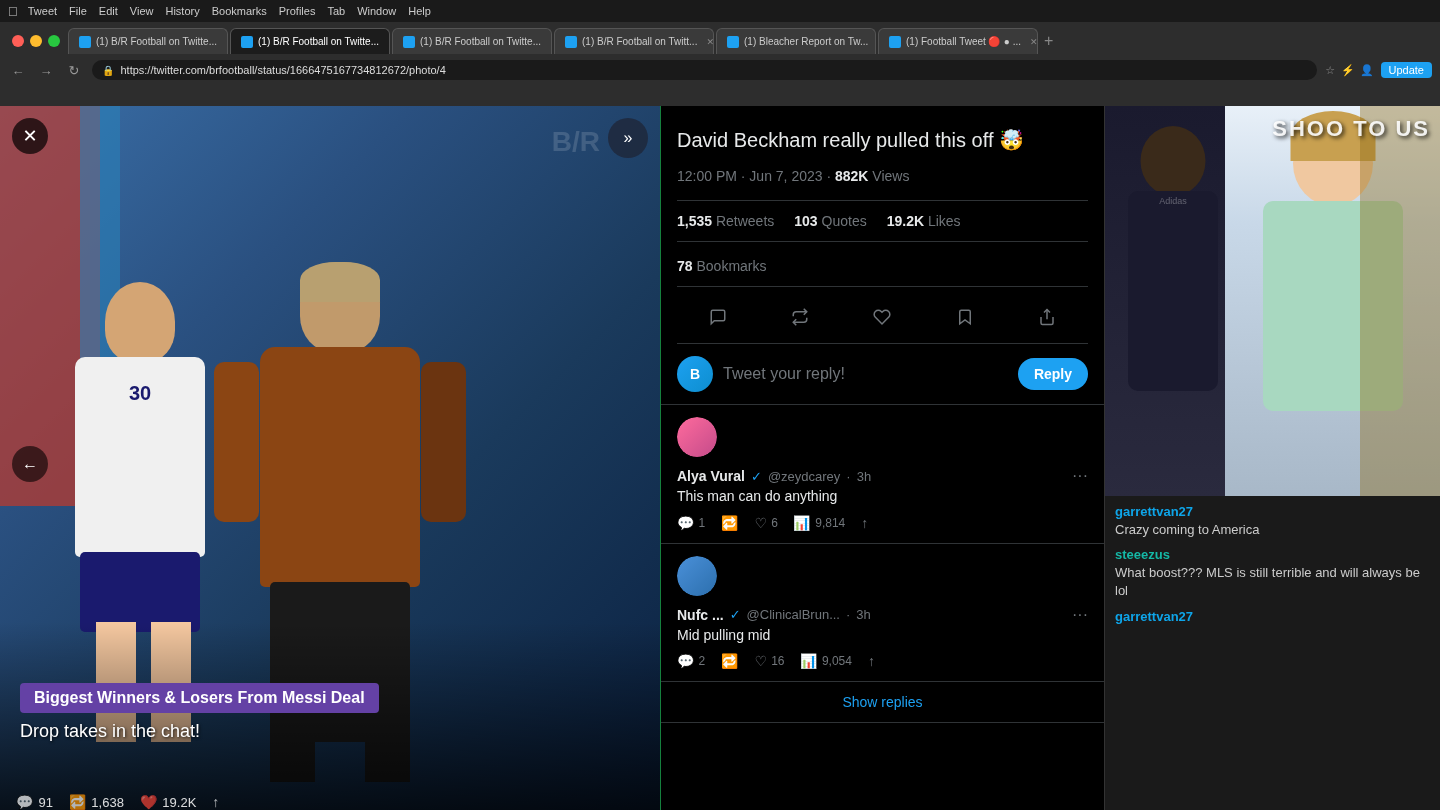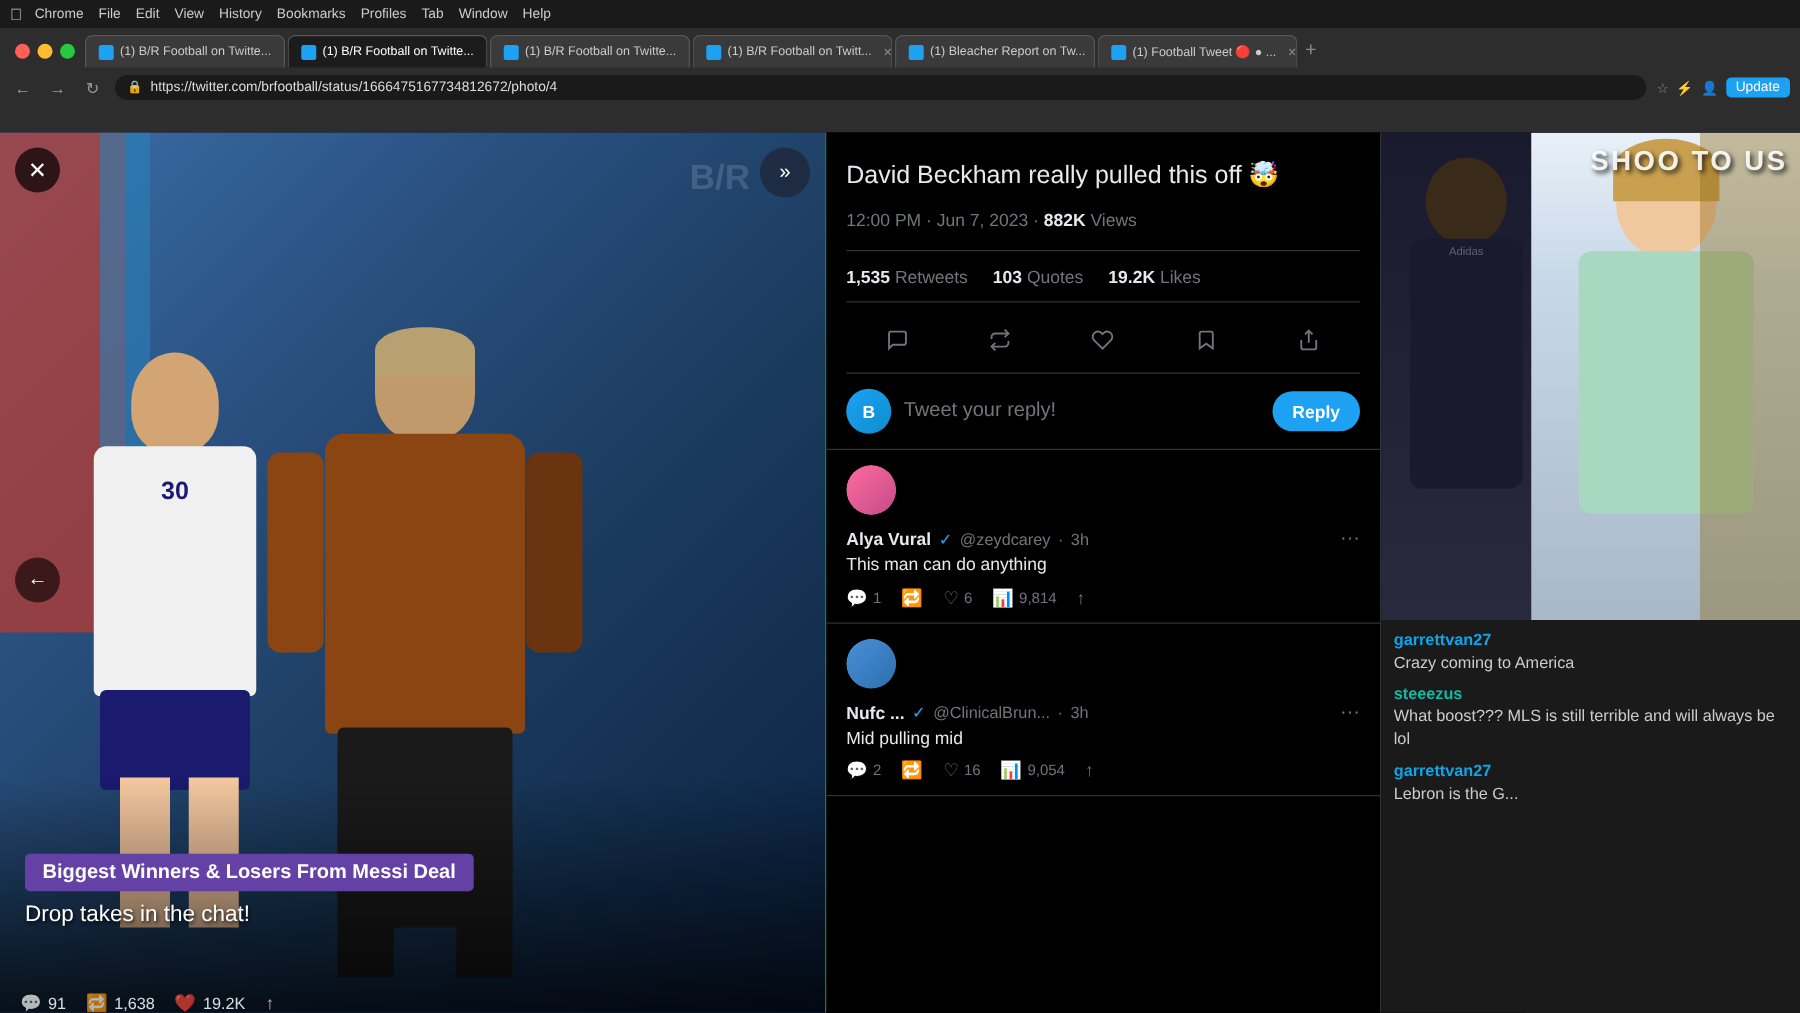--- a/index.html
+++ b/index.html
@@ -475,21 +475,21 @@
       z-index: 5;
     }
   </style>
 </head>
 <body>
 
 <div class="top-bar">
   <div class="top-bar-left">
     <span class="apple-icon"></span>
     <div class="top-bar-apps">
-      <span>Chrome</span>
+      <span>Tweet</span>
       <span>File</span>
       <span>Edit</span>
       <span>View</span>
       <span>History</span>
       <span>Bookmarks</span>
       <span>Profiles</span>
       <span>Tab</span>
       <span>Window</span>
       <span>Help</span>
     </div>
@@ -640,20 +640,23 @@
         <span class="tweet-stat">
           <span class="num">1,535</span> <span>Retweets</span>
         </span>
         <span class="tweet-stat">
           <span class="num">103</span> <span>Quotes</span>
         </span>
         <span class="tweet-stat">
           <span class="num">19.2K</span> <span>Likes</span>
         </span>
       </div>
+      <div class="tweet-bookmarks-row">
+        <span class="num">78</span> <span>Bookmarks</span>
+      </div>
 
       <div class="tweet-actions-row">
         <div class="action-btn">
           <svg width="18" height="18" viewBox="0 0 24 24" fill="none" stroke="currentColor" stroke-width="2">
             <path d="M21 15a2 2 0 0 1-2 2H7l-4 4V5a2 2 0 0 1 2-2h14a2 2 0 0 1 2 2z"></path>
           </svg>
         </div>
         <div class="action-btn">
           <svg width="18" height="18" viewBox="0 0 24 24" fill="none" stroke="currentColor" stroke-width="2">
             <polyline points="17 1 21 5 17 9"></polyline>
@@ -757,20 +760,21 @@
             <span class="c-action-icon">📊</span>
             <span>9,054</span>
           </div>
           <div class="c-action">
             <span class="c-action-icon">↑</span>
           </div>
         </div>
       </div>
     </div>
 
+    <div class="show-replies-btn">Show replies</div>
   </div>
 
   <div class="right-panel">
 
     <div class="right-video-top">
 
       <div class="video-person-1">
 
         <div style="position:absolute;top:20px;left:50%;transform:translateX(-50%);width:65px;height:70px;background:#3a2a1a;border-radius:50%;"></div>
 
@@ -798,19 +802,18 @@
         <div class="chat-msg">
           <div class="chat-username purple">garrettvan27</div>
           <div class="chat-text">Crazy coming to America</div>
         </div>
         <div class="chat-msg">
           <div class="chat-username blue">steeezus</div>
           <div class="chat-text">What boost??? MLS is still terrible and will always be lol</div>
         </div>
         <div class="chat-msg">
           <div class="chat-username purple">garrettvan27</div>
-          <div class="chat-text">Lebron is the G...</div>
         </div>
       </div>
     </div>
   </div>
 
 </div>
 
 </body></html>

